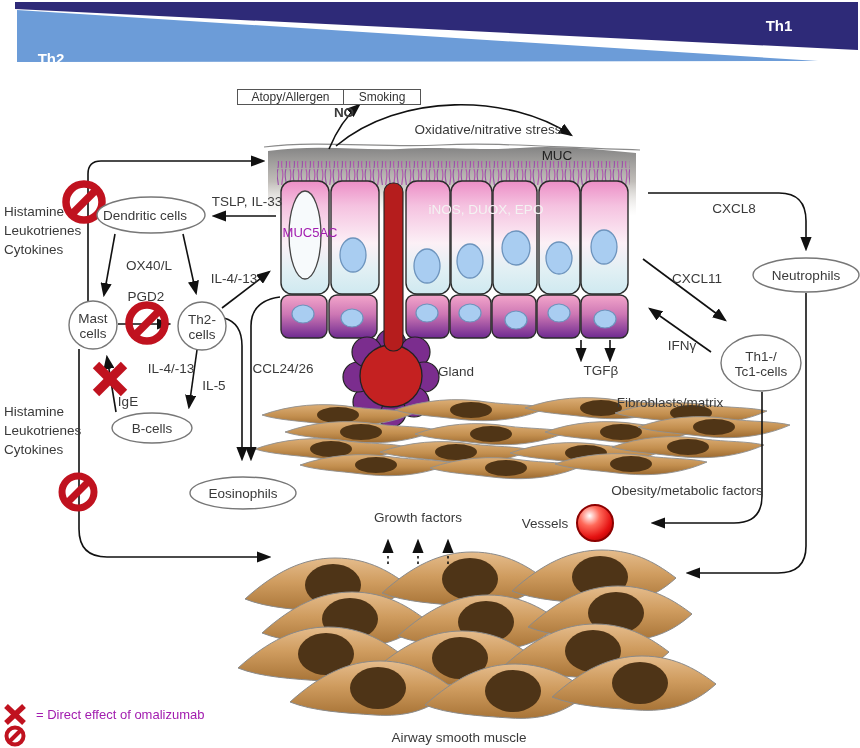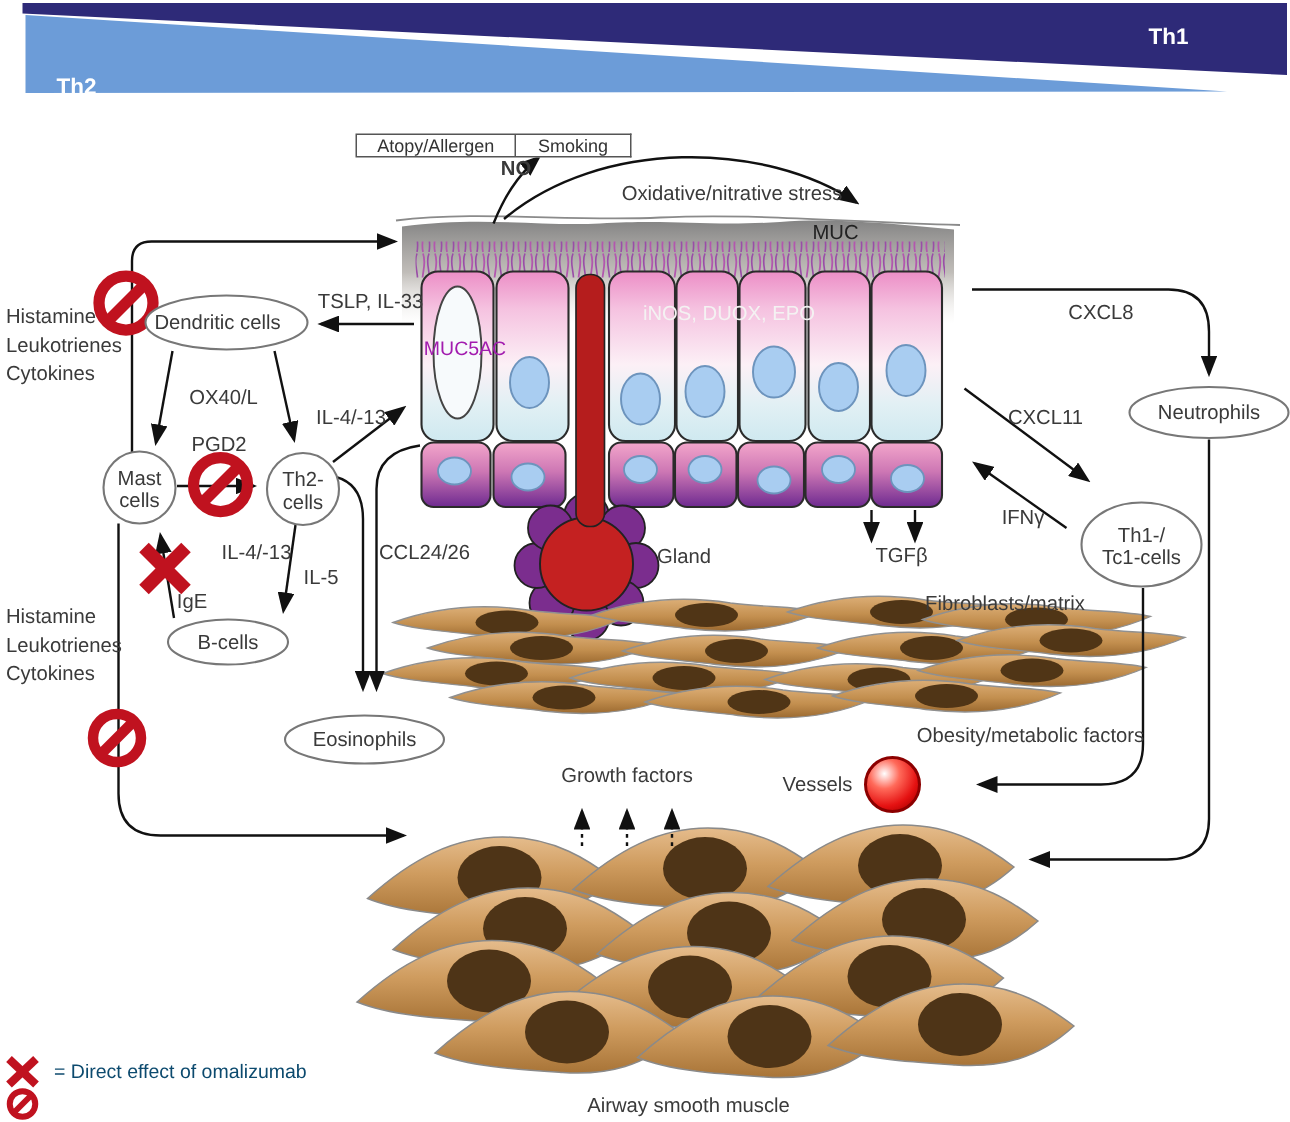--- a/index.html
+++ b/index.html
@@ -13,21 +13,21 @@
   .banner-lbl{position:absolute;transform:translate(-50%,-50%);color:#fff;font-size:15px;
        font-weight:bold;}
   .node-lbl{text-align:center;}
   .white{color:#f4f2f2;}
   .dark{color:#222;}
   .boxrow{position:absolute;left:237px;top:86px;display:flex;height:19px;align-items:flex-end;}
   .tbox{border:1px solid #555;background:#fff;display:flex;align-items:center;
         justify-content:center;font-size:12px;color:#333;white-space:nowrap;
         padding:0 8px;box-sizing:border-box;}
   .tbox+.tbox{border-left:none;}
-  .legend-lbl{position:absolute;transform:translate(0,-50%);font-size:13px;color:#0c4a6e;white-space:nowrap;}
+  .legend-lbl{position:absolute;transform:translate(0,-50%);font-size:13px;color:#a21caf;white-space:nowrap;}
 </style>
 </head>
 <body>
 
 <div id="stage">
 
 <svg id="gfx" width="860" height="748" viewBox="0 0 860 748">
   <defs>
     <marker id="arr" markerWidth="9" markerHeight="7" refX="7.5" refY="3.5" orient="auto">
       <path d="M0,0 L9,3.5 L0,7 Z" fill="#111"></path>

